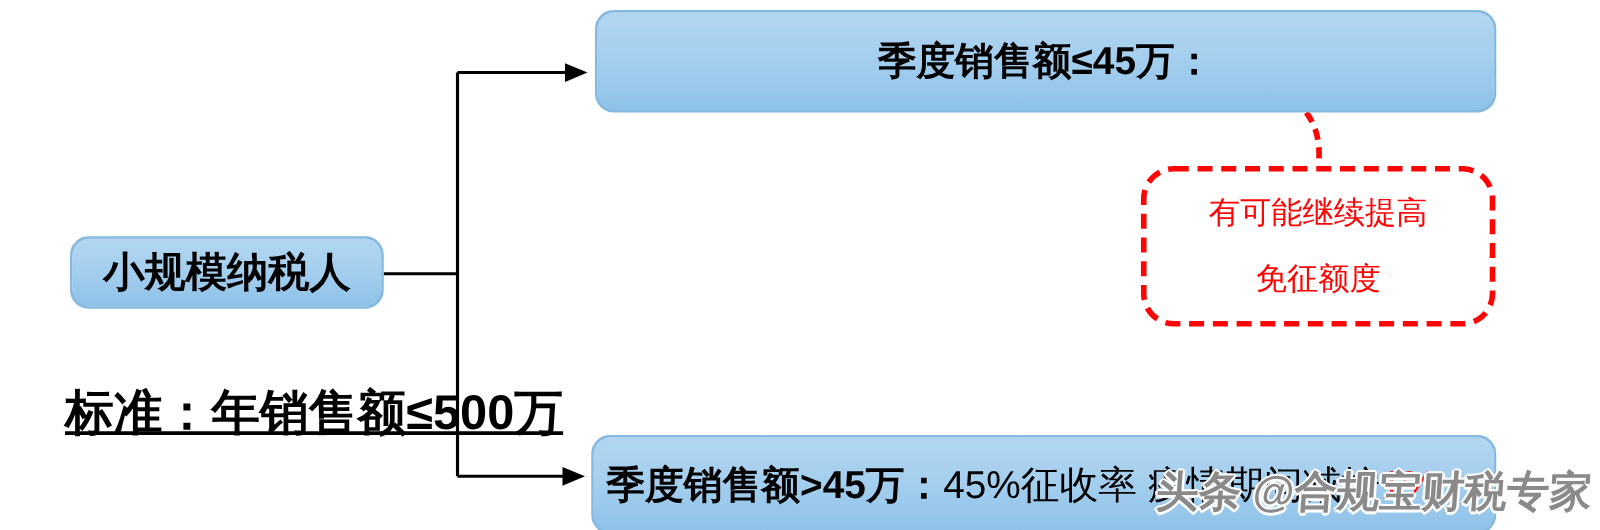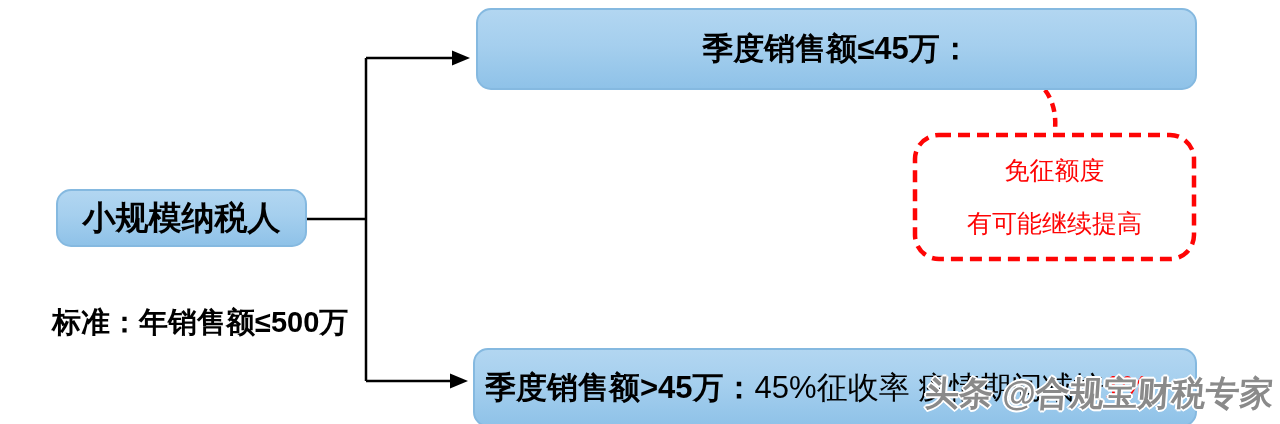--- a/index.html
+++ b/index.html
@@ -50,24 +50,25 @@
     padding-left: 10px;
     font-size: 31px;
     font-weight: bold;
     white-space: nowrap;
   }
   .txt-regular { font-weight: 400; }
   .txt-red { color: #fe0505; font-weight: 400; }
   .criteria-note {
     position: absolute;
     left: 52px; top: 303px;
-    font-size: 29px;
+    font-size: 39px;
     font-weight: bold;
     color: #000000;
     white-space: nowrap;
+    text-decoration: underline;
   }
   .callout {
     position: absolute;
     left: 912px; top: 132px;
     width: 285px; height: 130px;
     display: flex;
     flex-direction: column;
     align-items: center;
     justify-content: space-evenly;
     color: #fe0505;
@@ -117,19 +118,19 @@
     <span>季度销售额≤45万：</span>
   </div>
 
   <div class="blue-box bottom-box">
     <span>季度销售额&gt;45万：</span>
       <span class="txt-regular">45%征收率 疫情期间减按</span>
       <span class="txt-red">1%</span>
   </div>
 
   <div class="callout">
+    <div class="callout-line">有可能继续提高</div>
     <div class="callout-line">免征额度</div>
-    <div class="callout-line">有可能继续提高</div>
   </div>
 
   <div class="watermark">头条 @合规宝财税专家</div>
 
 </div>
 
 </body></html>

